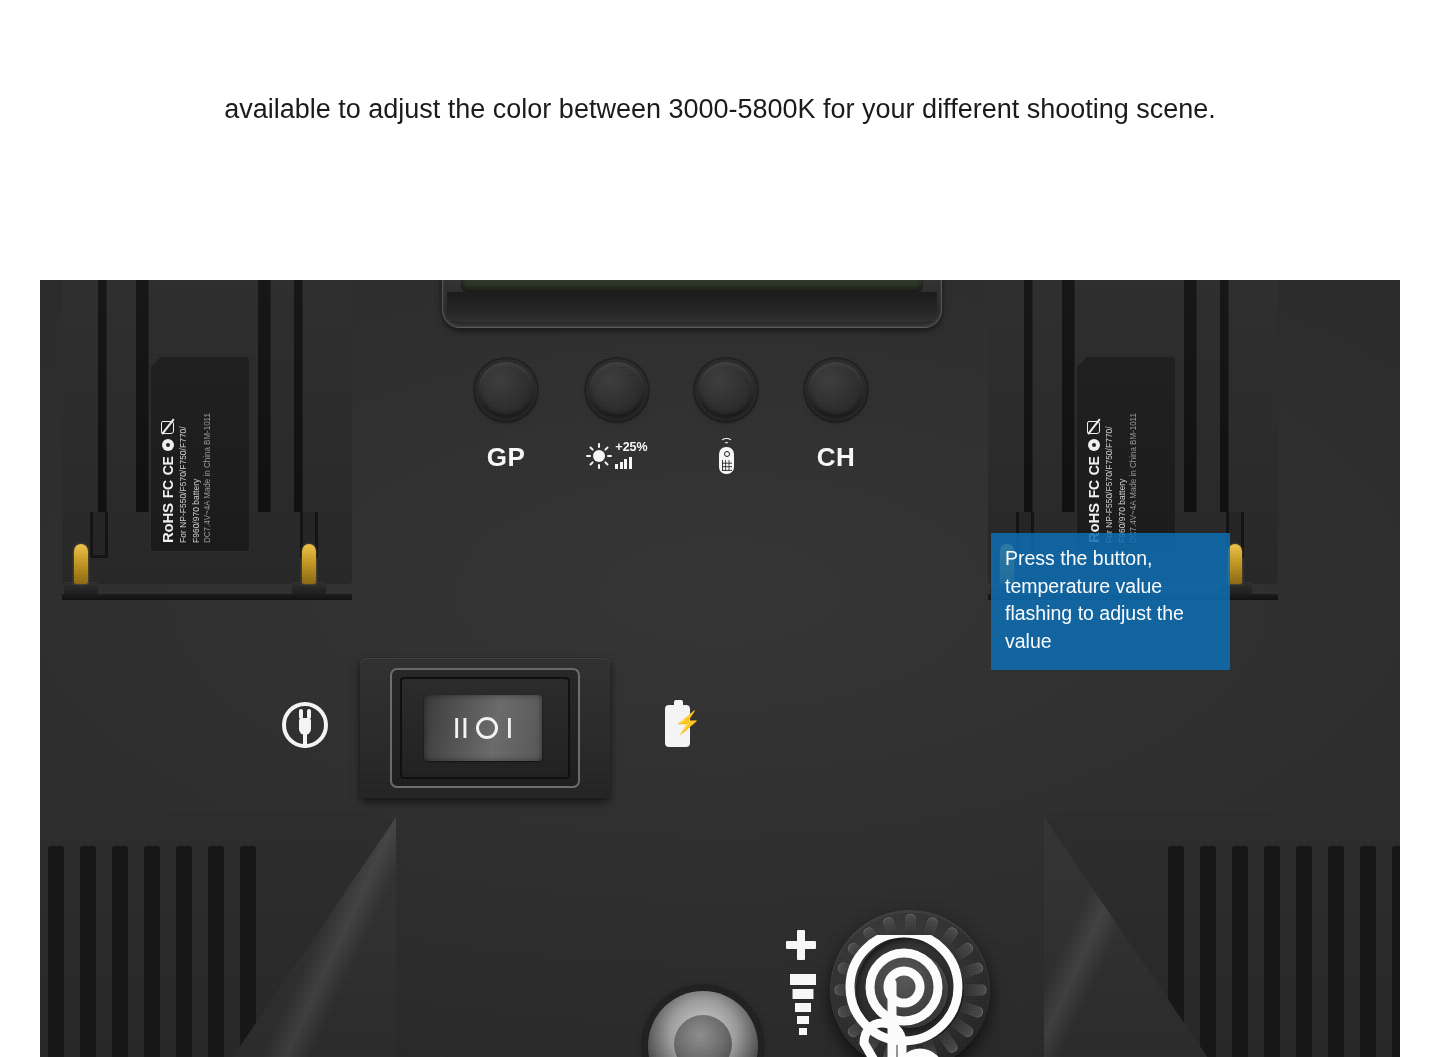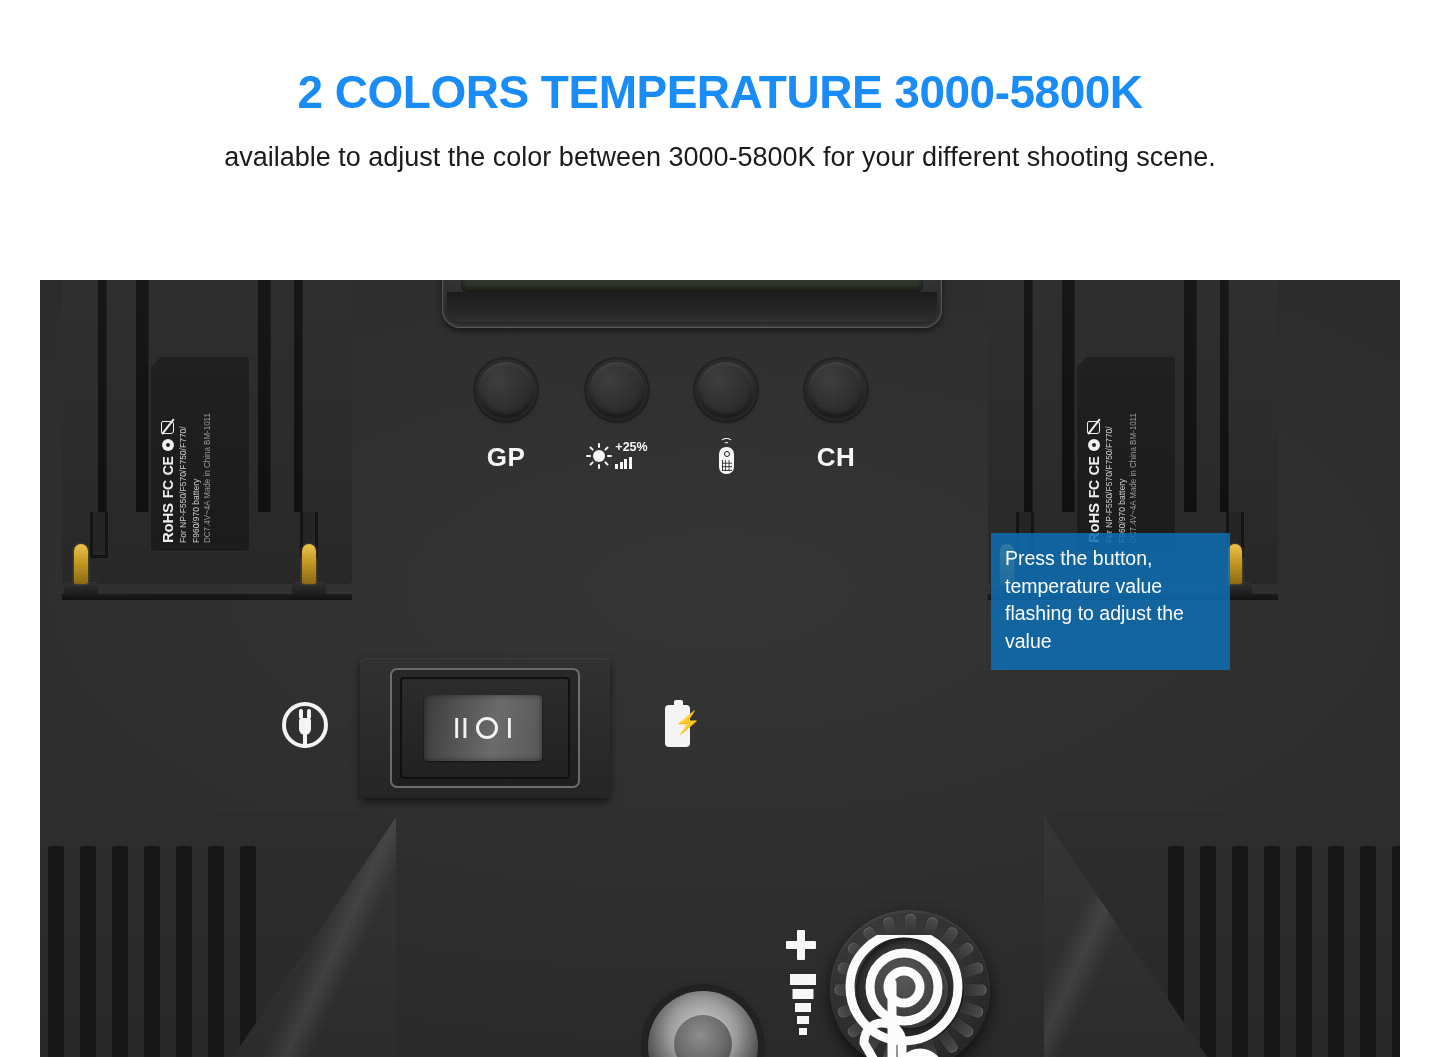--- a/index.html
+++ b/index.html
@@ -374,21 +374,20 @@
   .socket-core {
     position: absolute; left: 26px; top: 24px; width: 58px; height: 58px;
     border-radius: 50%;
     background: radial-gradient(circle at 45% 35%, #8e8e8e 0%, #6b6b6b 50%, #3a3a3a 100%);
   }
 </style>
 </head>
 <body>
 
 <div class="header">
-  <div class="title">2 COLORS TEMPERATURE 3000-5800K</div>
   <div class="subtitle">available to adjust the color between 3000-5800K for your different shooting scene.</div>
 </div>
 
 <div class="photo">
 
   <div class="lcd-frame">
     <div class="lcd-glass"></div>
     <div class="lcd-bezel-bottom"></div>
   </div>
 

